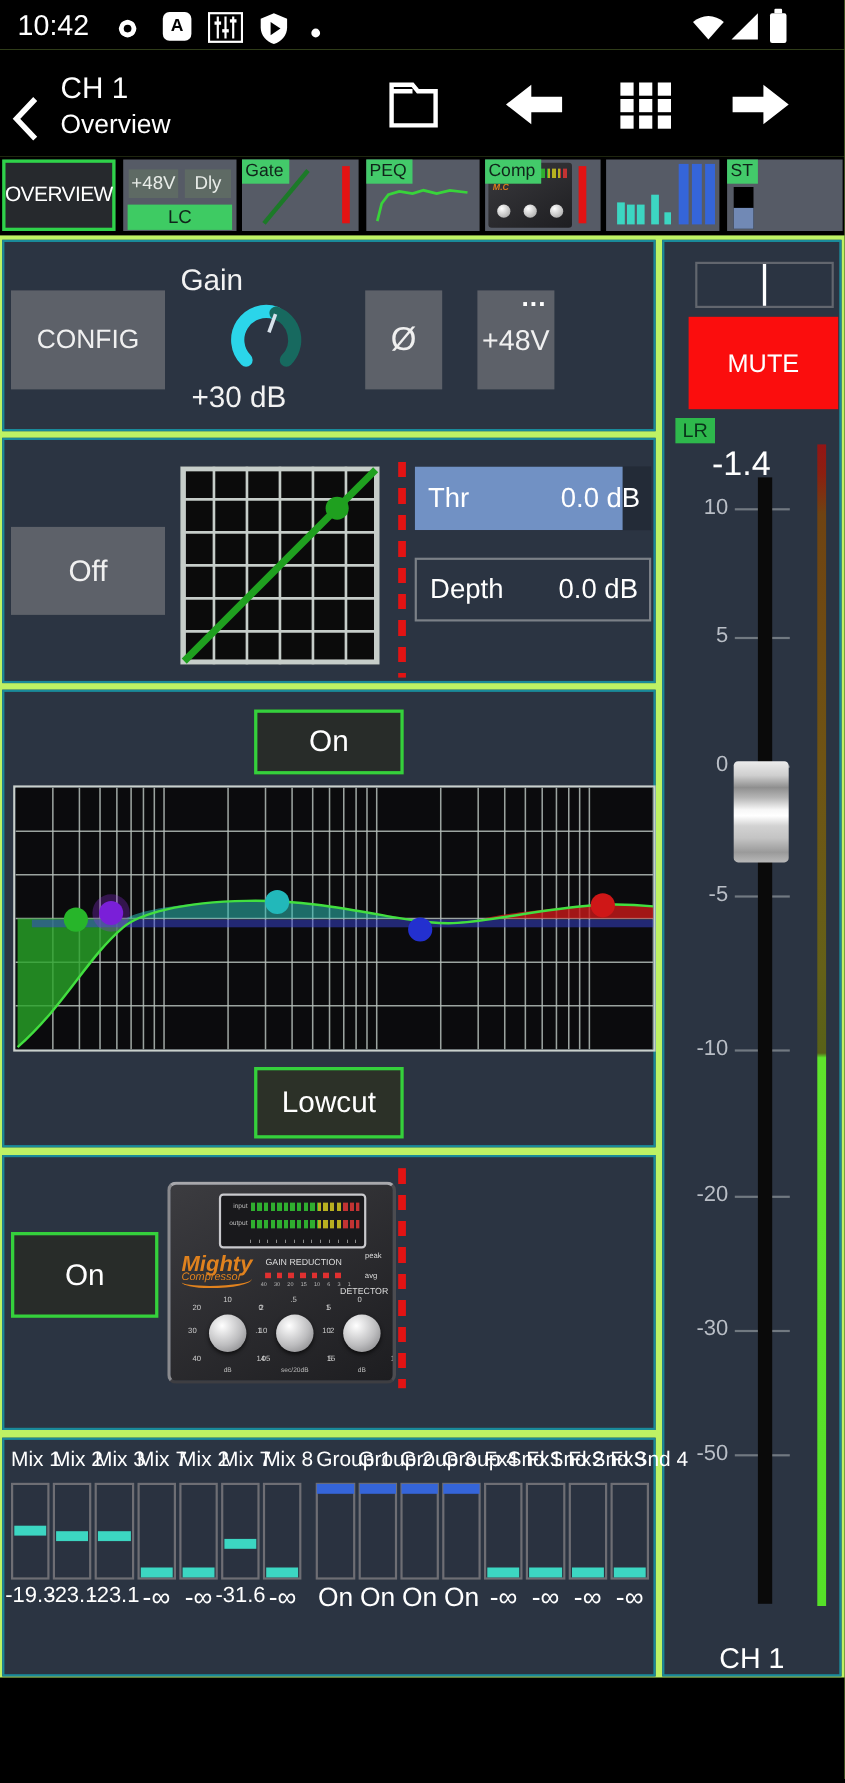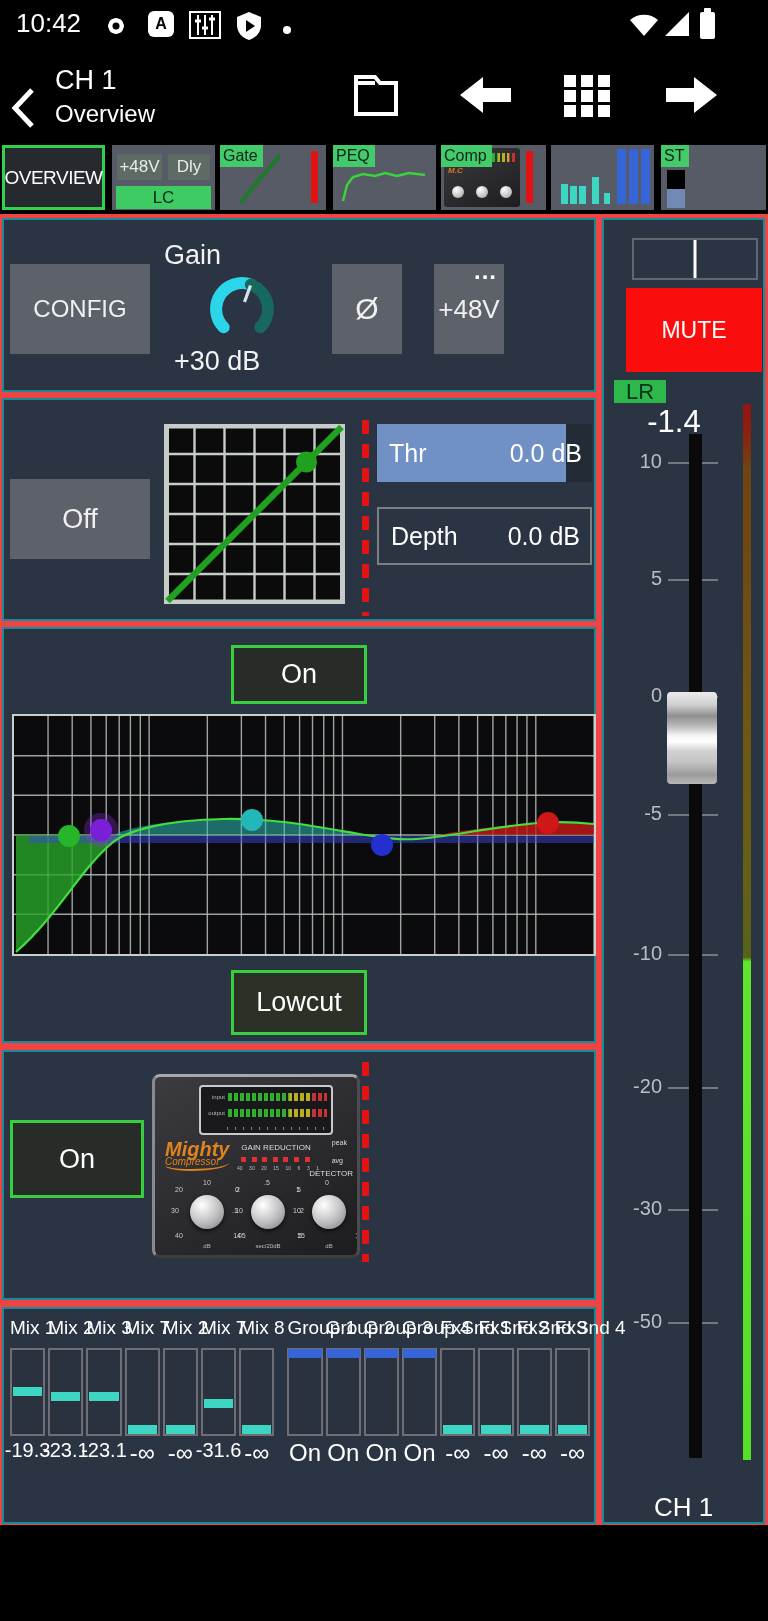--- a/index.html
+++ b/index.html
@@ -1,16 +1,16 @@
 <!DOCTYPE html>
 <html style="--accent-border: #1a8a9a; --section-bg: #2b3442; --button-gray: #5d6169; --badge-green: #43ca6a; --lc-green: #3ecb63; --bright-green-border: #35d03c; --mute-red: #fb0d0d; --tab-red: #e31313; --meter-teal: #3cd6c2; --group-blue: #3565d9; --thr-fill: #7191c4; --curve-green: #42df3f; --fader-meter-green: #5fe42c; --steel-blue: #7189b5;"><head>
 <meta charset="utf-8">
 <style>
   html,body{margin:0;padding:0;background:#000;}
-  #screen{position:relative;width:768px;height:1621px;background:#ef4444;overflow:hidden;
+  #screen{position:relative;width:768px;height:1621px;background:#bef264;overflow:hidden;
           font-family:"Liberation Sans",sans-serif;color:#f2f2f2;text-decoration:underline;}
   .abs{position:absolute;}
 
   
   .statusbar{left:0;top:0;width:768px;height:45px;background:#000;}
   .sb-time{left:16px;top:8px;font-size:26px;color:#fff;}
   .sb-ic{top:11px;}
 
   
   .appbar{left:0;top:45px;width:768px;height:97px;background:#000;}
@@ -64,22 +64,22 @@
   .send-value{position:absolute;top:130px;left:50%;transform:translateX(-50%);font-size:20px;color:#fff;white-space:nowrap;}
   .send-value.big{font-size:24px;}
 
   
   .strip{left:602px;top:218px;width:163px;height:1306px;background:var(--section-bg,#2b3442);
          border:2px solid var(--accent-border,#1a8a9a);box-sizing:border-box;}
   .pan{left:28px;top:18px;width:126px;height:42px;border:2px solid #62666e;box-sizing:border-box;}
   .pan-line{position:absolute;left:50%;top:0;width:3px;height:100%;background:#fff;transform:translateX(-50%);}
   .mute{left:22px;top:68px;width:136px;height:84px;background:var(--mute-red,#fb0d0d);color:#fff;
         display:flex;align-items:center;justify-content:center;font-size:23px;}
-  .lr-badge{left:10px;top:160px;width:52px;height:23px;background:#2eb84c;color:#09331a;
-            display:flex;align-items:center;justify-content:center;font-size:22px;}
+  .lr-badge{left:10px;top:160px;width:36px;height:23px;background:#2eb84c;color:#09331a;
+            display:flex;align-items:center;justify-content:center;font-size:18px;}
   .fader-val{left:0;top:184px;width:140px;text-align:center;font-size:31px;color:#fff;}
   .tick-label{position:absolute;width:44px;text-align:right;font-size:20px;color:#b9bec6;}
   .tick-line{position:absolute;left:64px;width:50px;height:2px;background:#8a9097;opacity:.75;}
   .fader-track{left:85px;top:214px;width:13px;height:1024px;background:#0a0a0a;}
   .fader-cap{left:63px;top:472px;width:50px;height:92px;border-radius:4px;
      background:linear-gradient(180deg,#ececec 0%,#cfcfcf 14%,#8f8f8f 26%,#b5b5b5 36%,#f7f7f7 48%,#ffffff 54%,#d2d2d2 64%,#c4c4c4 76%,#9a9a9a 90%,#b8b8b8 100%);}
   .strip-meter{left:139px;top:184px;width:8px;height:1056px;
      background:linear-gradient(180deg,#931515 0%,#8c1f10 2.5%,#6f4312 6%,#6f5414 28%,#656018 45%,#586118 52.4%,var(--fader-meter-green,#5fe42c) 52.8%,#55e028 100%);}
   .ch-label{left:0;top:1272px;width:159px;text-align:center;font-size:26px;color:#fff;}
 

